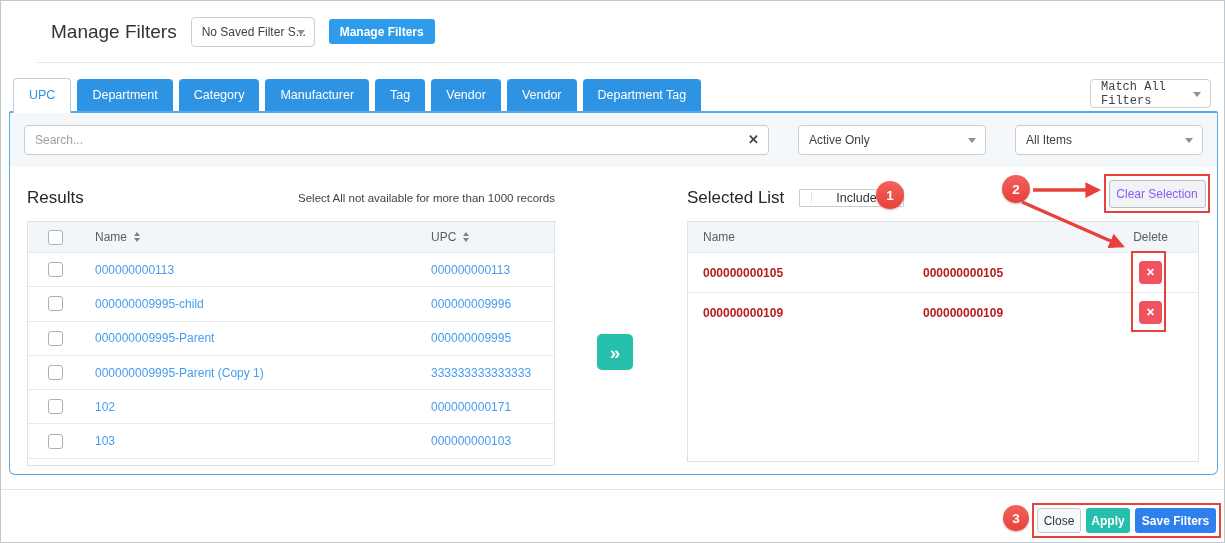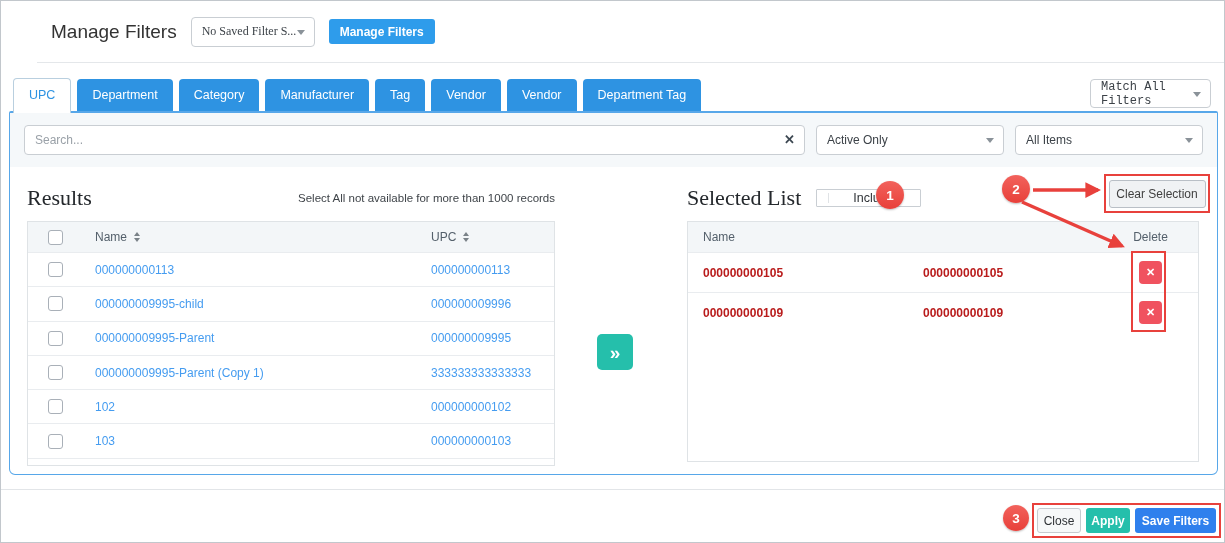--- a/index.html
+++ b/index.html
@@ -14,45 +14,45 @@
     overflow:hidden;
   }
   
   .header { position:absolute; left:0; top:0; width:100%; height:62px;
     border-bottom:1px solid #e4e7ea; display:flex; align-items:center; gap:14px; padding:0 14px;margin-left:36px; }
   .dlg-title { font-size:19px; color:#333; }
   .select { position:relative; background:#fff; border:1px solid #c9ced3; border-radius:4px;
     height:30px; display:flex; align-items:center; padding:0 26px 0 10px; color:#3c4248; cursor:pointer; }
   .select .caret { position:absolute; right:9px; top:12px; width:0; height:0;
     border-left:4px solid transparent; border-right:4px solid transparent; border-top:5px solid #8a9299; }
-  .saved-select { width:124px; font-size:12px; white-space:nowrap; overflow:hidden;font-family:Liberation Serif, serif; }
+  .saved-select { width:124px; font-size:12px; white-space:nowrap; overflow:hidden; }
   .btn { border:none; border-radius:3px; cursor:pointer; font-family:"Liberation Sans",sans-serif; }
   .btn-manage { background:#2e9ceb; color:#fff; font-weight:bold; font-size:12px; height:25px; padding:0 11px; }
   .dlg-close { position:absolute; right:16px; top:13px; color:#f05a55; font-size:18px; line-height:1; cursor:pointer; }
   
   .tabs-row { position:absolute; left:12px; top:77px; display:flex; align-items:flex-end; gap:6px; z-index:3; }
   .tab { height:32px; padding:0 15px; background:#2e93e2; color:#fff; font-size:12.5px;
     border-radius:4px 4px 0 0; display:flex; align-items:center; cursor:pointer; }
   .tab.active { background:#fff; color:#2e93e2; border:1px solid #b9cfdf; border-bottom:none;
     height:35px; margin-bottom:-2px; padding-bottom:2px; }
   .match-select { position:absolute; left:1089px; top:78px; width:121px; height:29px; font-size:12px; z-index:3;font-family:Liberation Mono, monospace; }
   
   .panel { position:absolute; left:8px; top:110px; width:1209px; height:364px; background:#fff;
     border:1px solid #57a7e9; border-top-width:2px; border-radius:2px 2px 6px 6px; }
-  .search-band { height:54px; background:#f5f8fa; display:flex; align-items:center; gap:11px; padding:0 14px; }
+  .search-band { height:54px; background:#f5f8fa; display:flex; align-items:center; gap:29px; padding:0 14px; }
   .search-wrap { position:relative; flex:1; }
   .search-wrap input { width:100%; height:30px; border:1px solid #c9ced3; border-radius:4px;
     padding:0 30px 0 10px; font-size:12px; color:#333; font-family:"Liberation Sans",sans-serif; outline:none; }
   .search-wrap input::placeholder { color:#9aa1a8; }
   .clear-x { position:absolute; right:10px; top:7px; color:#3d4852; font-weight:bold; font-size:13px; cursor:pointer; }
   .filter-select { width:188px; height:30px; font-size:12px; }
   
   .results-block { position:absolute; left:17px; top:70px; width:528px; }
   .block-title-row { display:flex; align-items:center; height:30px; gap:15px; }
-  .block-title { font-size:22px; color:#24282c;font-family:Liberation Serif, serif; }
+  .block-title { font-size:17px; color:#24282c; }
   .results-note { margin-left:auto; font-size:11.5px; color:#3f4449; }
   .tbl { margin-top:8px; border:1px solid #dfe3e6; background:#fff; overflow:hidden; }
   .results-tbl { height:245px; }
   .thead { background:#f3f6f8; height:30px; display:flex; align-items:center; color:#54606b; }
   .r-col-chk { width:55px; display:flex; justify-content:center; }
   .r-col-name { flex:1; padding-left:12px; }
   .r-col-upc { width:148px; padding-left:25px; }
   .row { display:flex; align-items:center; height:34.3px; border-top:1px solid #e9ecef; }
   .row.partial { height:9px; }
   .checkbox { width:15px; height:15px; border:1px solid #a9b0b8; border-radius:3px; background:#fff; cursor:pointer; }
@@ -75,21 +75,21 @@
   .s-col-upc { flex:1; }
   .s-col-del { width:95px; display:flex; justify-content:center; }
   .sel-row { height:40px; }
   .sel-row .val { font-weight:bold; color:#b91c1c; }
   .del-btn { width:23px; height:23px; background:#f0525f; border:none; border-radius:4px;
     color:#fff; font-weight:bold; font-size:11px; cursor:pointer; line-height:1; }
   
   .clear-rect { position:absolute; left:1103px; top:173px; width:106px; height:39px;
     border:2px solid #e8413c; display:flex; align-items:center; justify-content:center; z-index:6; }
   .clear-btn { width:97px; height:28px; background:#f0f2f4; border:1px solid #b9bfc6; border-radius:3px;
-    color:#404040; font-size:12px; }
+    color:#8b5cf6; font-size:12px; }
   
   .footer { position:absolute; left:0; right:0; bottom:0; height:53px; border-top:1px solid #e2e5e8; background:#fff; }
   .footer-rect { position:absolute; left:1031px; top:502px; width:189px; height:35px;
     border:2px solid #e8413c; display:flex; gap:5px; padding:3px; z-index:6; }
   .btn-close { flex:0 0 44px; background:#f6f8f9; border:1px solid #c6cbd0; border-radius:3px; color:#2f3337; font-size:12px; }
   .btn-apply { flex:0 0 44px; background:#25bfab; border-radius:3px; color:#fff; font-weight:bold; font-size:12px; }
   .btn-save { flex:1; background:#2f80ed; border-radius:3px; color:#fff; font-weight:bold; font-size:12px; }
   
   .badge { position:absolute; border-radius:50%; background:linear-gradient(180deg,#f2625c,#e8403a);
     color:#fff; font-weight:bold; font-size:13.5px; display:flex; align-items:center; justify-content:center;
@@ -203,21 +203,21 @@
               <div class="checkbox"></div>
             </div>
           <div class="r-col-name"><a class="cell-link">000000009995-Parent (Copy 1)</a></div>
           <div class="r-col-upc"><a class="cell-link">333333333333333</a></div>
         </div>
         <div class="row">
           <div class="r-col-chk">
               <div class="checkbox"></div>
             </div>
           <div class="r-col-name"><a class="cell-link">102</a></div>
-          <div class="r-col-upc"><a class="cell-link">000000000102</a></div>
+          <div class="r-col-upc"><a class="cell-link">000000000171</a></div>
         </div>
         <div class="row">
           <div class="r-col-chk">
               <div class="checkbox"></div>
             </div>
           <div class="r-col-name"><a class="cell-link">103</a></div>
           <div class="r-col-upc"><a class="cell-link">000000000103</a></div>
         </div>
         <div class="row partial"></div>
       </div>

